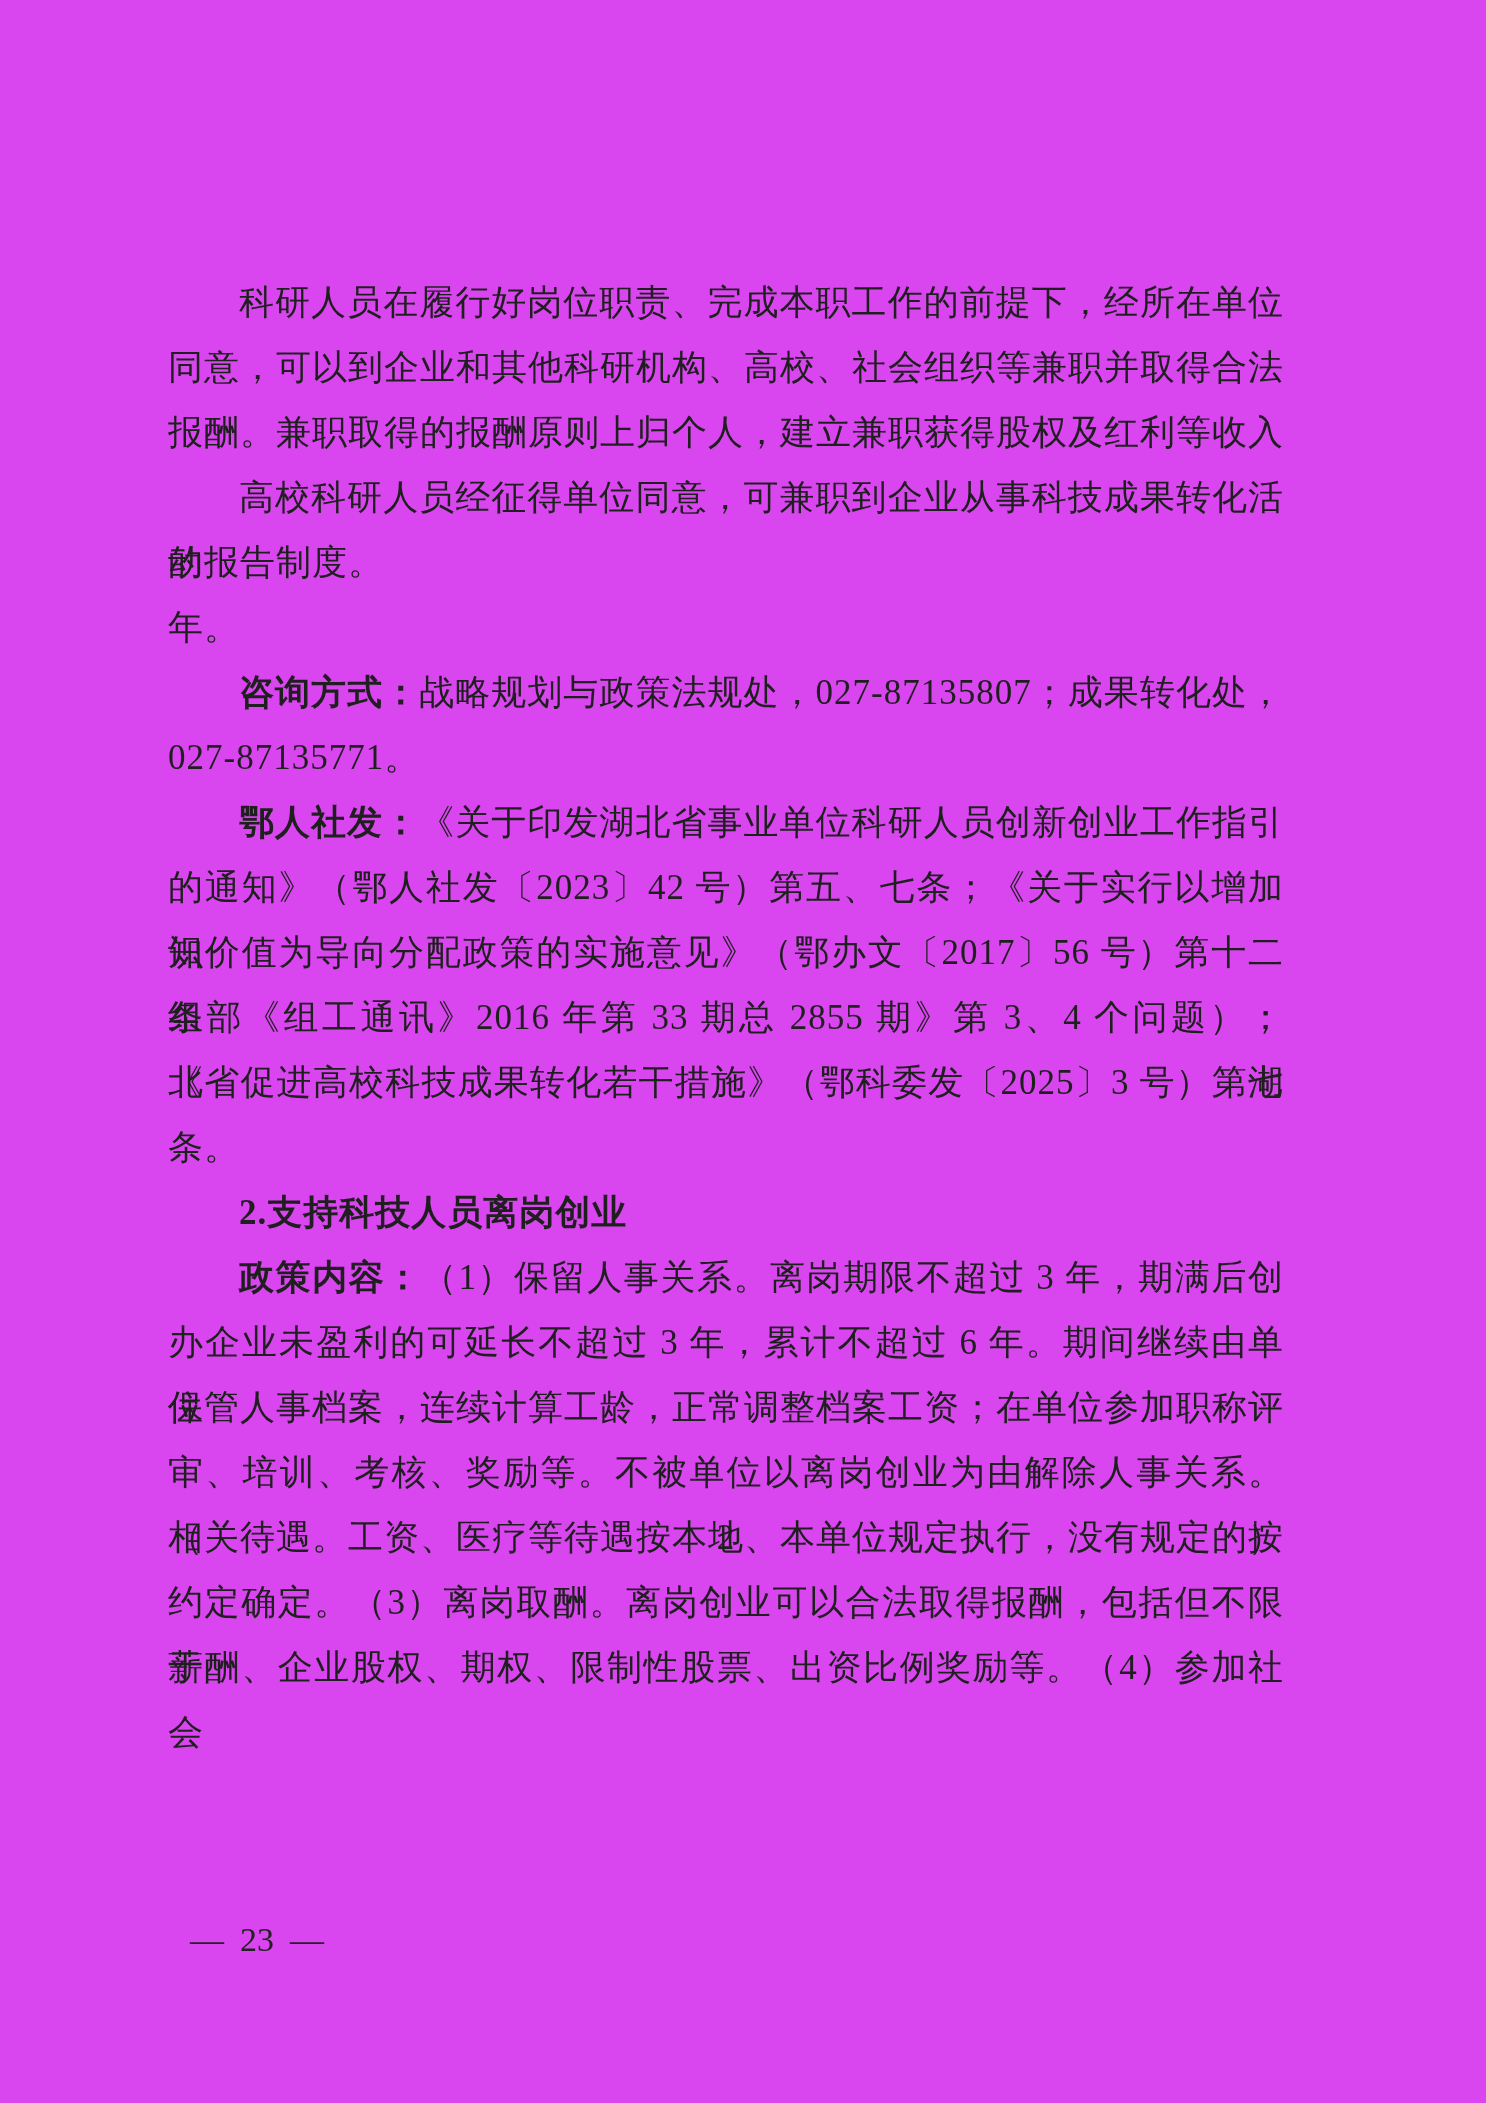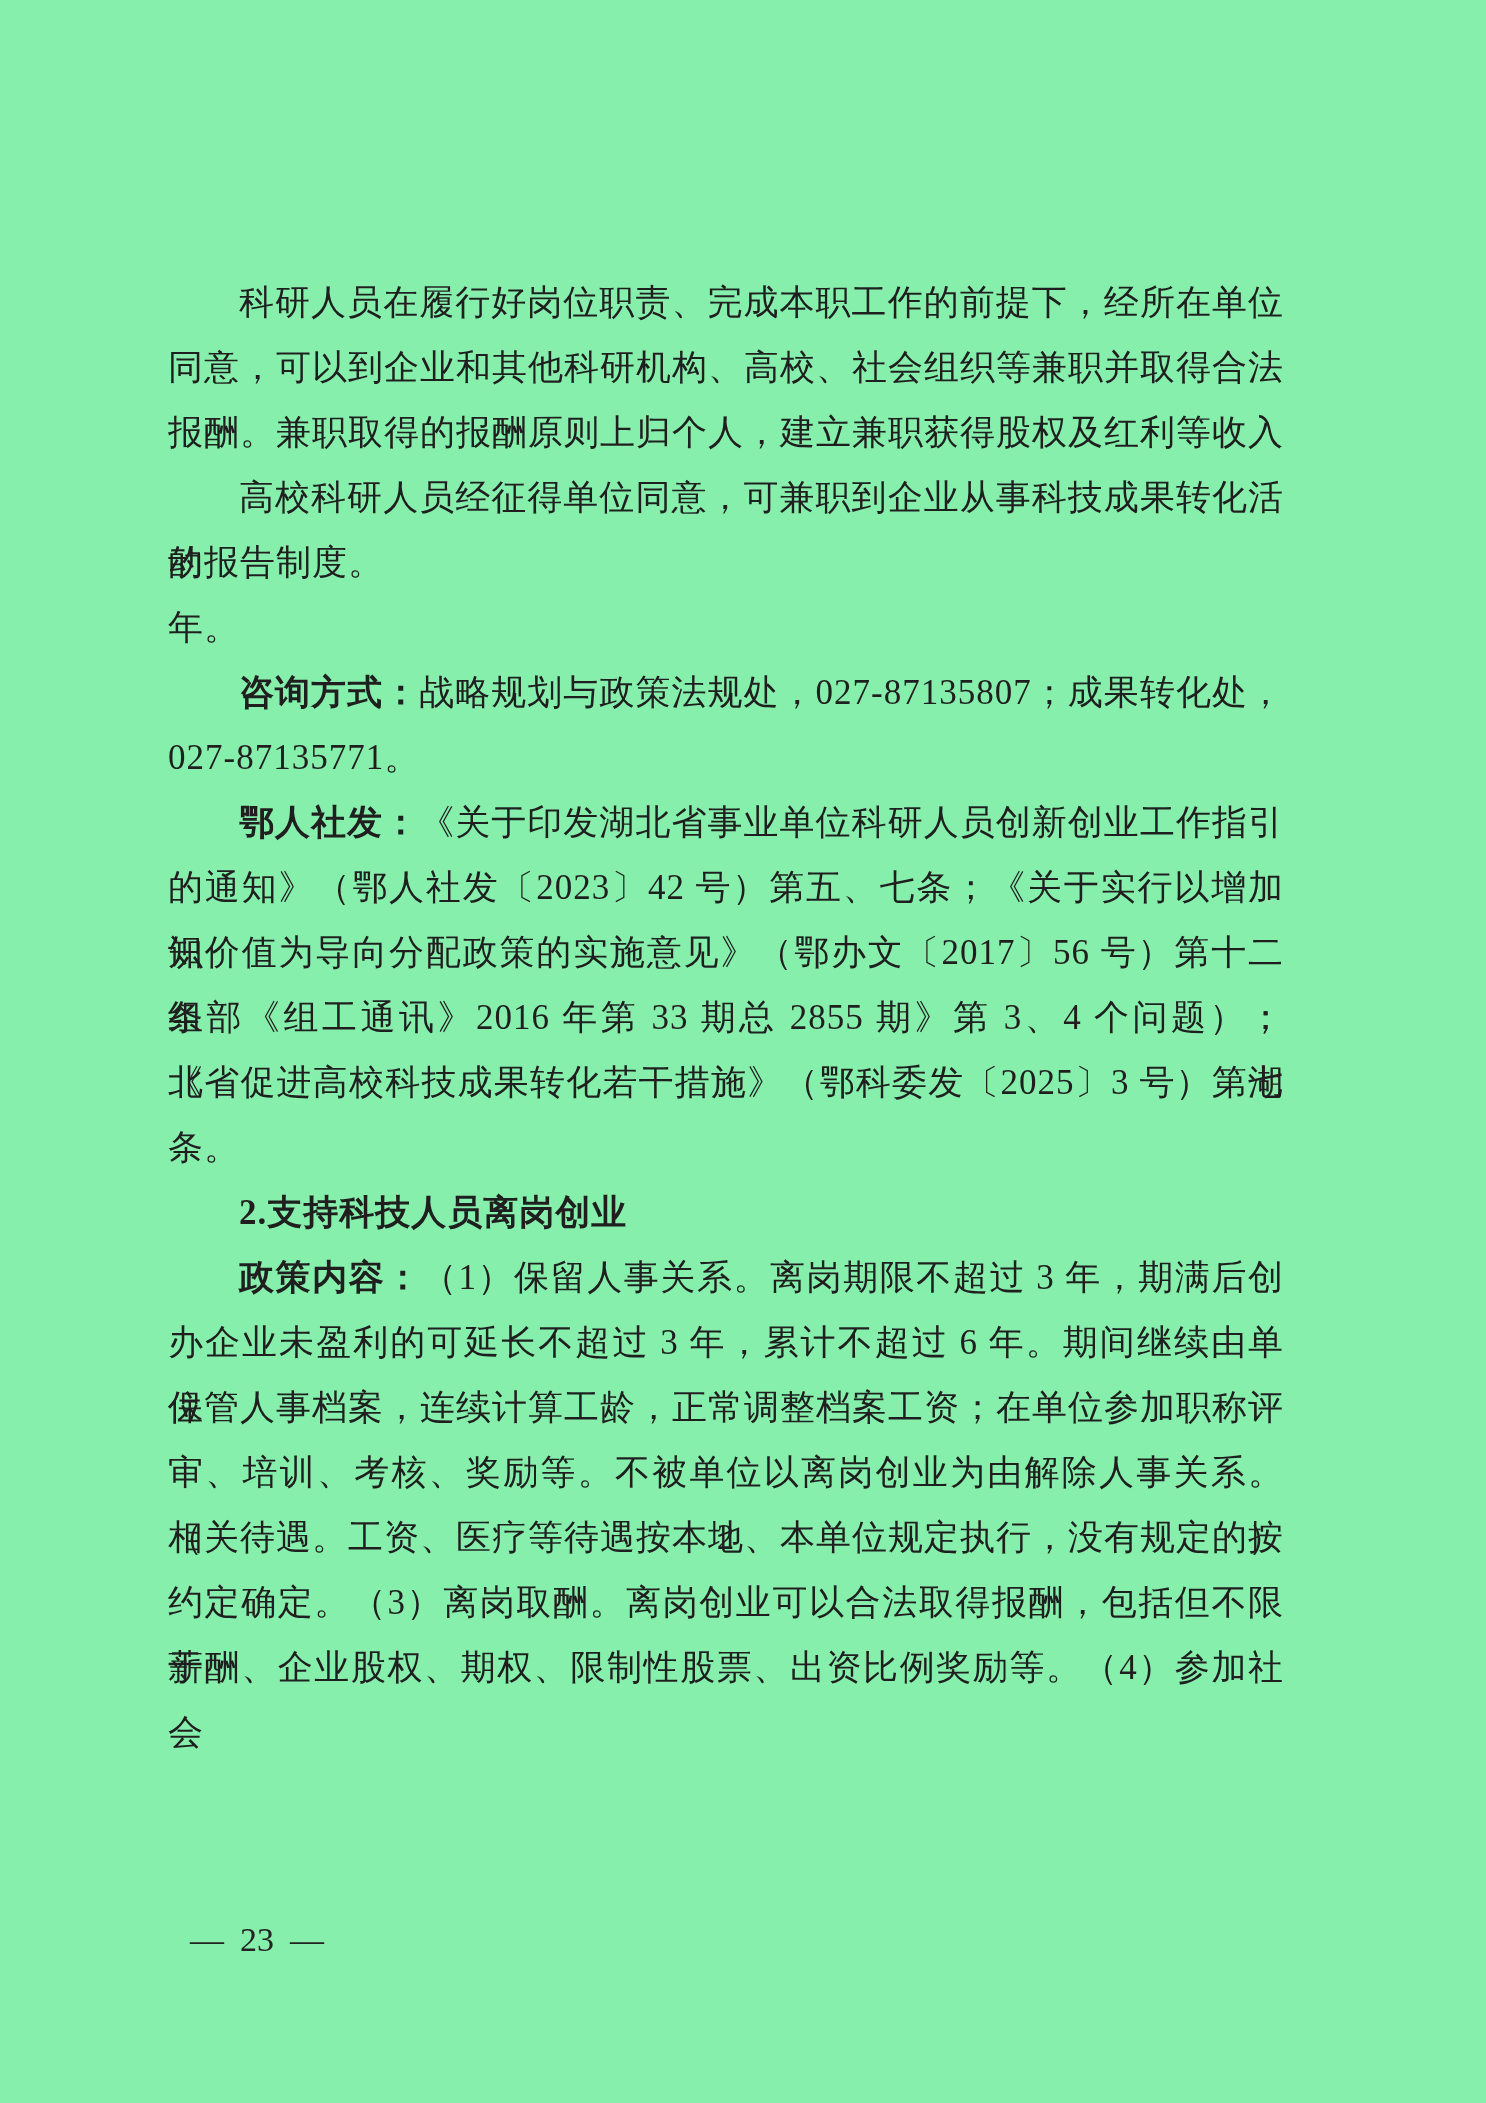--- a/index.html
+++ b/index.html
@@ -5,21 +5,21 @@
   html, body {
     margin: 0;
     padding: 0;
     background: #e8e8e8;
   }
   .page {
     position: relative;
     width: 1486px;
     height: 2103px;
     margin: 0 auto;
-    background: #86efac;
+    background: #d946ef;
     font-family: "Liberation Serif", "DejaVu Serif", serif;
     color: #1f1f1f;
     overflow: hidden;
   }
   .text-block {
     position: absolute;
     left: 168px;
     top: 270px;
     width: 1116px;
   }

